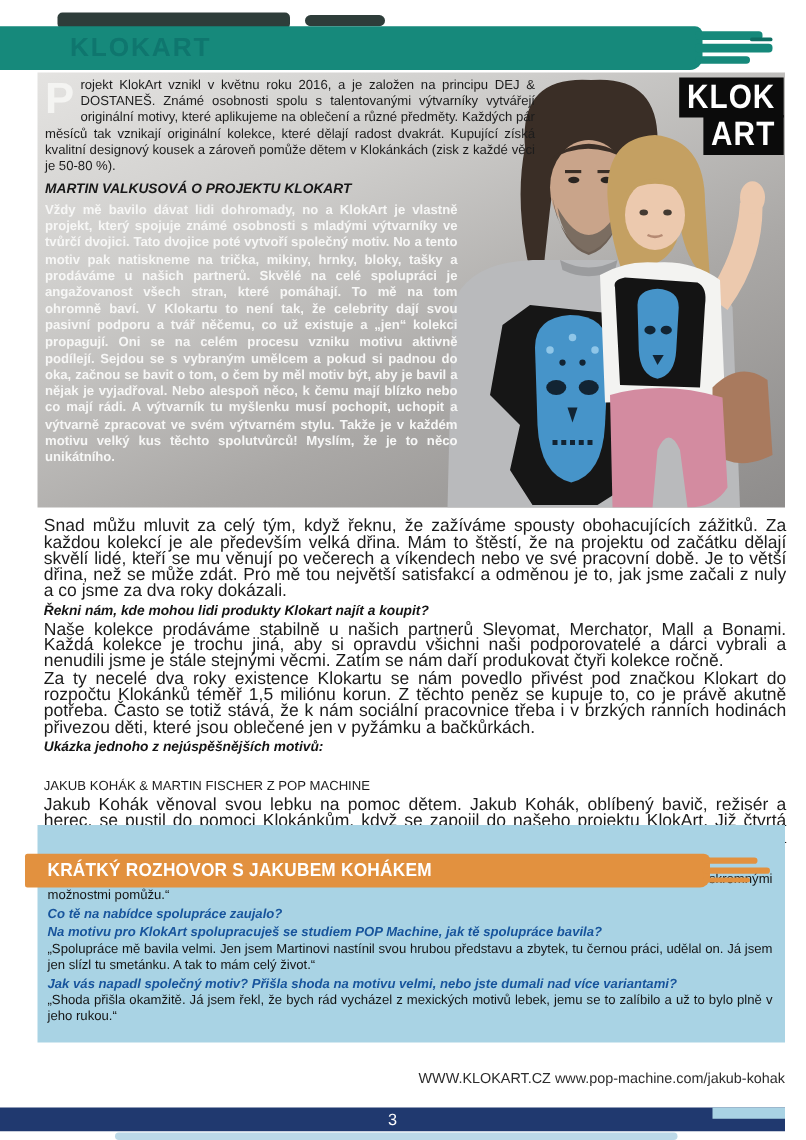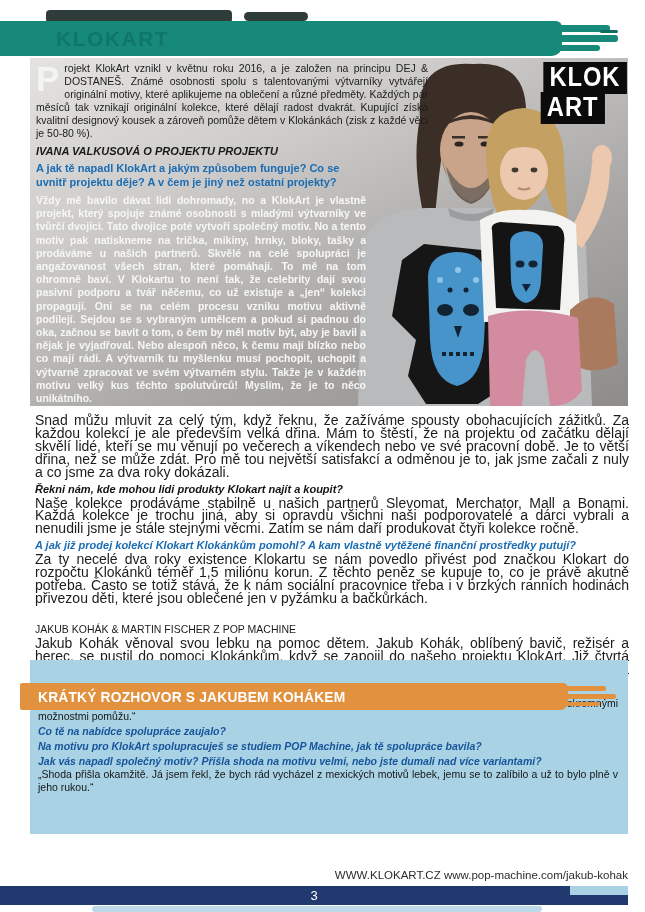--- a/index.html
+++ b/index.html
@@ -16,21 +16,21 @@
   .streak1 { left:556px; top:25px; width:54px; height:7px; }
   .streak2 { left:556px; top:35px; width:62px; height:7px; }
   .streak3 { left:556px; top:45px; width:44px; height:6px; }
   .streak4 { left:600px; top:30px; width:18px; height:3px; background:#0f6e63; }
   .header-title { position:absolute; left:36px; top:27px; color:#0f766e; font-size:21px; font-weight:bold; letter-spacing:1.5px;margin-left:20px; }
 
   
   .photo { position:absolute; left:30px; top:58px; width:598px; height:348px;
            background:linear-gradient(155deg,#e4e3e1 0%, #cecdcb 30%, #aaa8a6 65%, #8e8c8b 100%); }
   .photo svg { position:absolute; left:0; top:0; }
-  .logo { position:absolute; right:2px; top:4px; }
+  .logo { position:absolute; right:2px; top:4px; text-align:right; }
   .logo-row { display:inline-block; background:#0b0b0b; color:#ffffff; font-weight:bold;
               font-size:27px; line-height:27px; padding:2px 7px 3px 7px; letter-spacing:1px;
               transform:scaleX(0.88); transform-origin:right; }
   .logo-row2 { margin-top:-2px; }
 
   .overlay-text { position:absolute; left:6px; top:4px; width:400px; }
   .intro { width:392px; font-size:10.5px; line-height:13px; color:#1c1c1c; text-align:justify; }
   .dropcap { float:left; font-size:35px; line-height:30px; font-weight:bold; color:#f4f4f2;
              padding-right:5px; padding-top:2px; }
   .byline { margin-top:5px; width:340px; font-size:11px; font-weight:bold; font-style:italic; color:#181818; }
@@ -53,21 +53,21 @@
   .ostreak2 { left:562px; top:694px; width:54px; height:5px; }
   .ostreak3 { left:562px; top:702px; width:38px; height:4px; }
   .orange-title { position:absolute; left:38px; top:688px; color:#ffffff; font-size:15px; font-weight:bold;
                   letter-spacing:0.2px; transform:scaleX(0.92); transform-origin:left; white-space:nowrap; }
   .interview-body { position:absolute; left:8px; top:22px; width:580px; }
   .int-q { font-size:10.5px; font-weight:bold; font-style:italic; color:#17549c; line-height:13px; margin-top:2px; }
   .int-a { font-size:10.5px; color:#151515; line-height:13px; text-align:justify; }
 
   
   .footer-box { position:absolute; left:298px; top:860px; width:330px; height:26px; background:#ffffff;
-                display:flex; align-items:flex-end; justify-content:flex-end; padding-bottom:5px; }
+                display:flex; align-items:flex-end; justify-content:flex-end; padding-bottom:17px; }
   .footer-text { font-size:11.5px; color:#2c2c2c; white-space:nowrap; }
   .footer-link { color:#2c2c2c; cursor:pointer; }
   .navy-bar { position:absolute; left:0; top:886px; width:628px; height:19px; background:#20396f; }
   .page-num { position:absolute; left:0; top:888px; width:628px; text-align:center; color:#ffffff; font-size:13px; }
   .navy-accent { position:absolute; left:570px; top:886px; width:58px; height:9px; background:#a9d3e4; }
   .bottom-shadow { position:absolute; left:92px; top:906px; width:450px; height:6px; background:#bcd9e8; border-radius:3px; }
 </style>
 </head>
 <body>
 
@@ -140,42 +140,42 @@
 
     <div class="logo">
       <div class="logo-row">KLOK</div><br>
       <div class="logo-row logo-row2">ART</div>
     </div>
 
     <div class="overlay-text">
       <div class="intro">
         <span class="dropcap">P</span><span>rojekt KlokArt vznikl v květnu roku 2016, a je založen na principu DEJ &amp; DOSTANEŠ. Známé osobnosti spolu s talentovanými výtvarníky vytvářejí originální motivy, které aplikujeme na oblečení a různé předměty. Každých pár měsíců tak vznikají originální kolekce, které dělají radost dvakrát. Kupující získá kvalitní designový kousek a zároveň pomůže dětem v Klokánkách (zisk z každé věci je 50-80 %).</span>
       </div>
-      <div class="byline">IVANA VALKUSOVÁ O PROJEKTU PROJEKTU</div>
-      <div class="q-blue-photo">A jak tě napadl KlokArt a jakým způsobem funguje? Co se uvnitř projektu děje? A v čem je jiný než ostatní projekty?</div>
+      <div class="byline">MARTIN VALKUSOVÁ O PROJEKTU KLOKART</div>
       <div class="answer-white">Vždy mě bavilo dávat lidi dohromady, no a KlokArt je vlastně projekt, který spojuje známé osobnosti s mladými výtvarníky ve tvůrčí dvojici. Tato dvojice poté vytvoří společný motiv. No a tento motiv pak natiskneme na trička, mikiny, hrnky, bloky, tašky a prodáváme u našich partnerů. Skvělé na celé spolupráci je angažovanost všech stran, které pomáhají. To mě na tom ohromně baví. V Klokartu to není tak, že celebrity dají svou pasivní podporu a tvář něčemu, co už existuje a „jen“ kolekci propagují. Oni se na celém procesu vzniku motivu aktivně podílejí. Sejdou se s vybraným umělcem a pokud si padnou do oka, začnou se bavit o tom, o čem by měl motiv být, aby je bavil a nějak je vyjadřoval. Nebo alespoň něco, k čemu mají blízko nebo co mají rádi. A výtvarník tu myšlenku musí pochopit, uchopit a výtvarně zpracovat ve svém výtvarném stylu. Takže je v každém motivu velký kus těchto spolutvůrců! Myslím, že je to něco unikátního.</div>
     </div>
   </div>
 
   <div class="midsection">
     <div class="mid-p">Snad můžu mluvit za celý tým, když řeknu, že zažíváme spousty obohacujících zážitků. Za každou kolekcí je ale především velká dřina. Mám to štěstí, že na projektu od začátku dělají skvělí lidé, kteří se mu věnují po večerech a víkendech nebo ve své pracovní době. Je to větší dřina, než se může zdát. Pro mě tou největší satisfakcí a odměnou je to, jak jsme začali z nuly a co jsme za dva roky dokázali.</div>
     <div class="mid-h h-black">Řekni nám, kde mohou lidi produkty Klokart najít a koupit?</div>
     <div class="mid-p">Naše kolekce prodáváme stabilně u našich partnerů Slevomat, Merchator, Mall a Bonami. Každá kolekce je trochu jiná, aby si opravdu všichni naši podporovatelé a dárci vybrali a nenudili jsme je stále stejnými věcmi. Zatím se nám daří produkovat čtyři kolekce ročně.</div>
-    <div class="mid-h h-blue">A jak již prodej kolekcí Klokart Klokánkům pomohl? A kam vlastně vytěžené finanční prostředky putují?</div>
     <div class="mid-p">Za ty necelé dva roky existence Klokartu se nám povedlo přivést pod značkou Klokart do rozpočtu Klokánků téměř 1,5 miliónu korun. Z těchto peněz se kupuje to, co je právě akutně potřeba. Často se totiž stává, že k nám sociální pracovnice třeba i v brzkých ranních hodinách přivezou děti, které jsou oblečené jen v pyžámku a bačkůrkách.</div>
+    <div class="mid-h h-black">Ukázka jednoho z nejúspěšnějších motivů:</div>
     <div class="mid-sub">JAKUB KOHÁK &amp; MARTIN FISCHER Z POP MACHINE</div>
     <div class="mid-p">Jakub Kohák věnoval svou lebku na pomoc dětem. Jakub Kohák, oblíbený bavič, režisér a herec, se pustil do pomoci Klokánkům, když se zapojil do našeho projektu KlokArt. Již čtvrtá kolekce, která v tomto roce pomáhá, je výsledkem spolupráce Jakuba Koháka a výtvarníka Martina Fischera ze studia POP Machine. Společně dali vzniknout motivu „Skull“ (Lebka).</div>
   </div>
 
   <div class="interview">
     <div class="interview-body">
       <div class="int-q">Jakube, proč ses rozhodl pomoci Klokánkům?</div>
       <div class="int-a">„Pokud někoho napadne, že bych mohl být prospěšný nějaké dobré věci, tak mi to zalichotí a velmi rád svými skromnými možnostmi pomůžu.“</div>
       <div class="int-q">Co tě na nabídce spolupráce zaujalo?</div>
       <div class="int-q">Na motivu pro KlokArt spolupracuješ se studiem POP Machine, jak tě spolupráce bavila?</div>
+      <div class="int-a">„Spolupráce mě bavila velmi. Jen jsem Martinovi nastínil svou hrubou představu a zbytek, tu černou práci, udělal on. Já jsem jen slízl tu smetánku. A tak to mám celý život.“</div>
       <div class="int-q">Jak vás napadl společný motiv? Přišla shoda na motivu velmi, nebo jste dumali nad více variantami?</div>
       <div class="int-a">„Shoda přišla okamžitě. Já jsem řekl, že bych rád vycházel z mexických motivů lebek, jemu se to zalíbilo a už to bylo plně v jeho rukou.“</div>
     </div>
   </div>
   <div class="orange-band"></div>
   <div class="orange-streak ostreak1"></div>
   <div class="orange-streak ostreak2"></div>
   <div class="orange-streak ostreak3"></div>
   <div class="orange-title">KRÁTKÝ ROZHOVOR S JAKUBEM KOHÁKEM</div>
 

